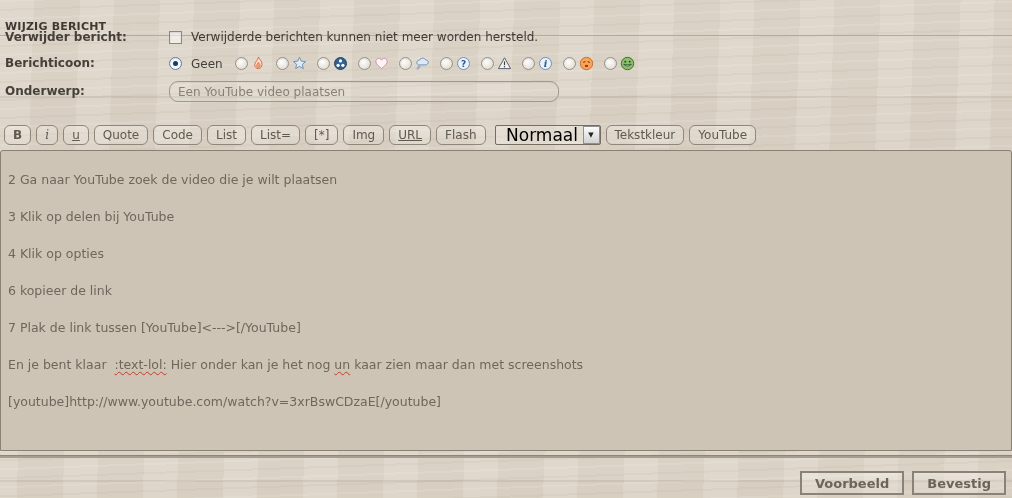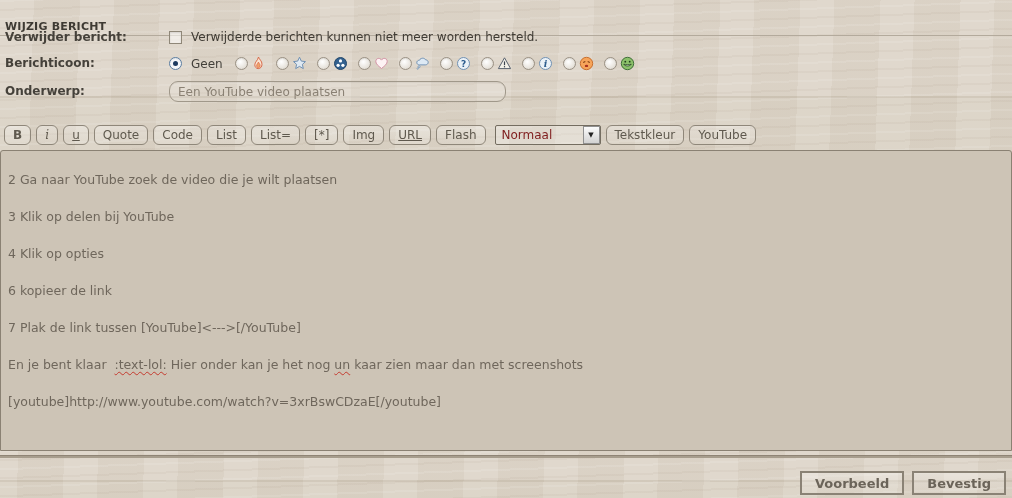--- a/index.html
+++ b/index.html
@@ -50,21 +50,21 @@
   }
   .radio.selected::after {
     content:""; position:absolute; left:3px; top:3px; width:5px; height:5px;
     border-radius:50%; background:#1d3a5f;
   }
   .radio-pair { display:flex; align-items:center; gap:3px;text-align:center; }
   .geen-label { font-size:12px; color:#43403a; margin:0 2px 0 6px; }
   .msg-icon { width:15px; height:15px; display:inline-block; line-height:0; }
 
   .subject-input {
-    width:337px; height:21px;
+    width:390px; height:21px;
     border:1px solid #a0988a; border-radius:9px;
     background:rgba(255,255,255,.10);
     font-family:"DejaVu Sans","Liberation Sans",sans-serif;
     font-size:12px; color:#8a8174; padding:0 8px;
     outline:none; box-shadow:inset 0 1px 1px rgba(0,0,0,.05);
   }
 
   
   .toolbar { position:absolute; top:125px; left:4px; right:4px; display:flex; align-items:center; gap:5px; }
   .tb-btn {
@@ -75,21 +75,21 @@
     font-size:12px; color:#5f594e; cursor:pointer;
   }
   .tb-btn.bold { font-weight:bold; }
   .tb-btn.italic { font-style:italic; font-family:"DejaVu Serif","Liberation Serif",serif; }
   .tb-btn.underline { text-decoration:underline; }
   .format-select {
     margin-left:4px; width:106px; height:20px;
     border:1px solid #746d60; background:rgba(255,255,255,.22);
     display:flex; align-items:center; border-radius:2px; cursor:pointer;
   }
-  .format-select .sel-text { flex:1; font-size:12px; color:#7f1d1d; padding-left:6px; }
+  .format-select .sel-text { flex:1; font-size:17px; color:#000000; padding-left:6px;text-align:center; }
   .sel-arrow-btn {
     width:17px; height:18px; margin-right:0;
     background:linear-gradient(180deg,#fbfbfb,#d2d2d2);
     border:1px solid #8f8f8f; display:flex; align-items:center; justify-content:center;
     font-size:7px; color:#222;
   }
   .tb-btn.after-select { }
 
   
   .editor {

